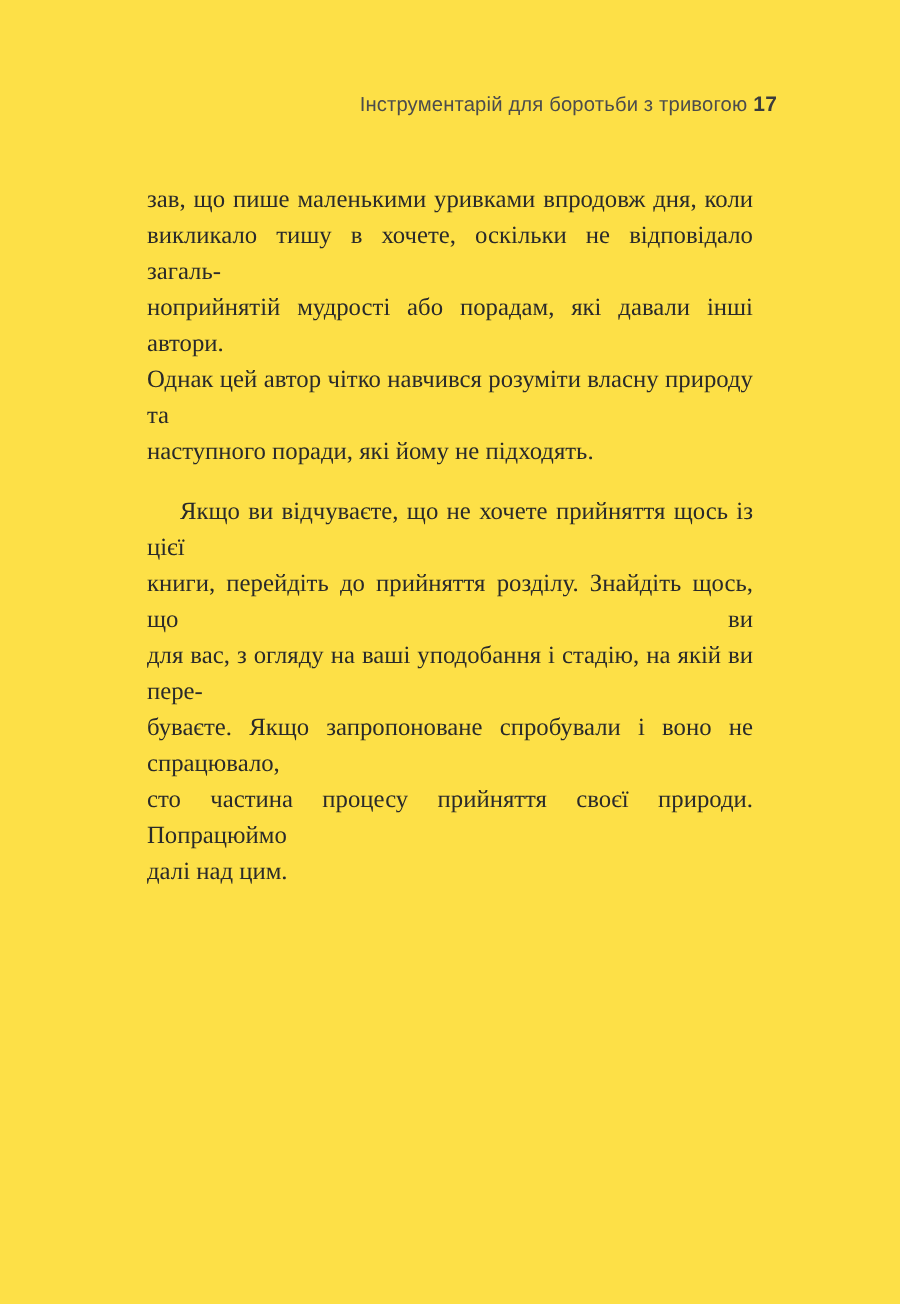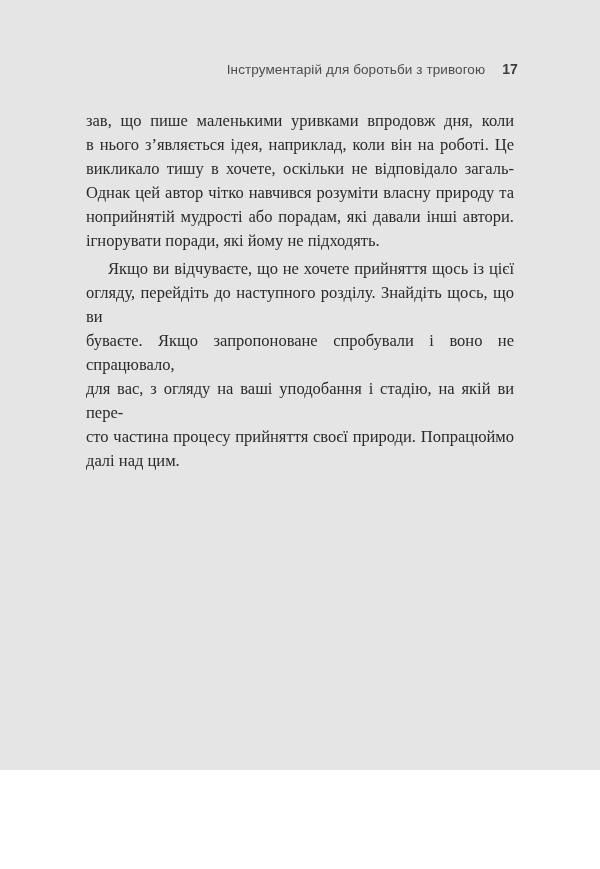--- a/index.html
+++ b/index.html
@@ -3,59 +3,59 @@
 <meta charset="utf-8">
 <style>
   html, body {
     margin: 0;
     padding: 0;
     background: #ffffff;
   }
   .page {
     position: relative;
     width: 600px;
-    height: 770px;
-    background: #e5e5e5;
+    height: 869px;
+    background: #fde047;
     overflow: hidden;
   }
   .running-header {
     position: absolute;
     top: 61px;
     left: 82px;
     right: 82px;
     display: flex;
     justify-content: flex-end;
     align-items: baseline;
     font-family: "Liberation Sans", sans-serif;
     font-size: 13.5px;
     line-height: 16px;
     color: #4c4c4c;
     letter-spacing: 0.1px;
   }
   .running-title {
     white-space: nowrap;
   }
   .page-number {
-    margin-left: 17px;
+    margin-left: 4px;
     font-weight: 700;
     font-size: 14px;
     color: #3c3c3c;
   }
   .body-text {
     position: absolute;
     top: 105px;
     left: 82px;
     width: 436px;
     font-family: "Liberation Serif", "DejaVu Serif", serif;
     font-size: 16.5px;
     line-height: 24px;
     color: #2a2a2a;
   }
   .paragraph {
-    margin: 4px;
+    margin: 16px;
   }
   .line {
     text-align: justify;
     text-align-last: justify;
     white-space: normal;
   }
   .line.para-last {
     text-align-last: left;
   }
   .line.indent {
@@ -69,31 +69,30 @@
 
   <div class="running-header">
     <span class="running-title">Інструментарій для боротьби з тривогою</span>
     <span class="page-number">17</span>
   </div>
 
   <div class="body-text">
 
     <div class="paragraph">
       <div class="line">зав, що пише маленькими уривками впродовж дня, коли</div>
-      <div class="line">в нього з’являється ідея, наприклад, коли він на роботі. Це</div>
       <div class="line">викликало тишу в хочете, оскільки не відповідало загаль-</div>
+      <div class="line">ноприйнятій мудрості або порадам, які давали інші автори.</div>
       <div class="line">Однак цей автор чітко навчився розуміти власну природу та</div>
-      <div class="line">ноприйнятій мудрості або порадам, які давали інші автори.</div>
-      <div class="line para-last">ігнорувати поради, які йому не підходять.</div>
+      <div class="line para-last">наступного поради, які йому не підходять.</div>
     </div>
 
     <div class="paragraph">
       <div class="line indent">Якщо ви відчуваєте, що не хочете прийняття щось із цієї</div>
-      <div class="line">огляду, перейдіть до наступного розділу. Знайдіть щось, що ви</div>
+      <div class="line">книги, перейдіть до прийняття розділу. Знайдіть щось, що ви</div>
+      <div class="line">для вас, з огляду на ваші уподобання і стадію, на якій ви пере-</div>
       <div class="line">буваєте. Якщо запропоноване спробували і воно не спрацювало,</div>
-      <div class="line">для вас, з огляду на ваші уподобання і стадію, на якій ви пере-</div>
       <div class="line">сто частина процесу прийняття своєї природи. Попрацюймо</div>
       <div class="line para-last">далі над цим.</div>
     </div>
 
   </div>
 
 </div>
 
 </body></html>

